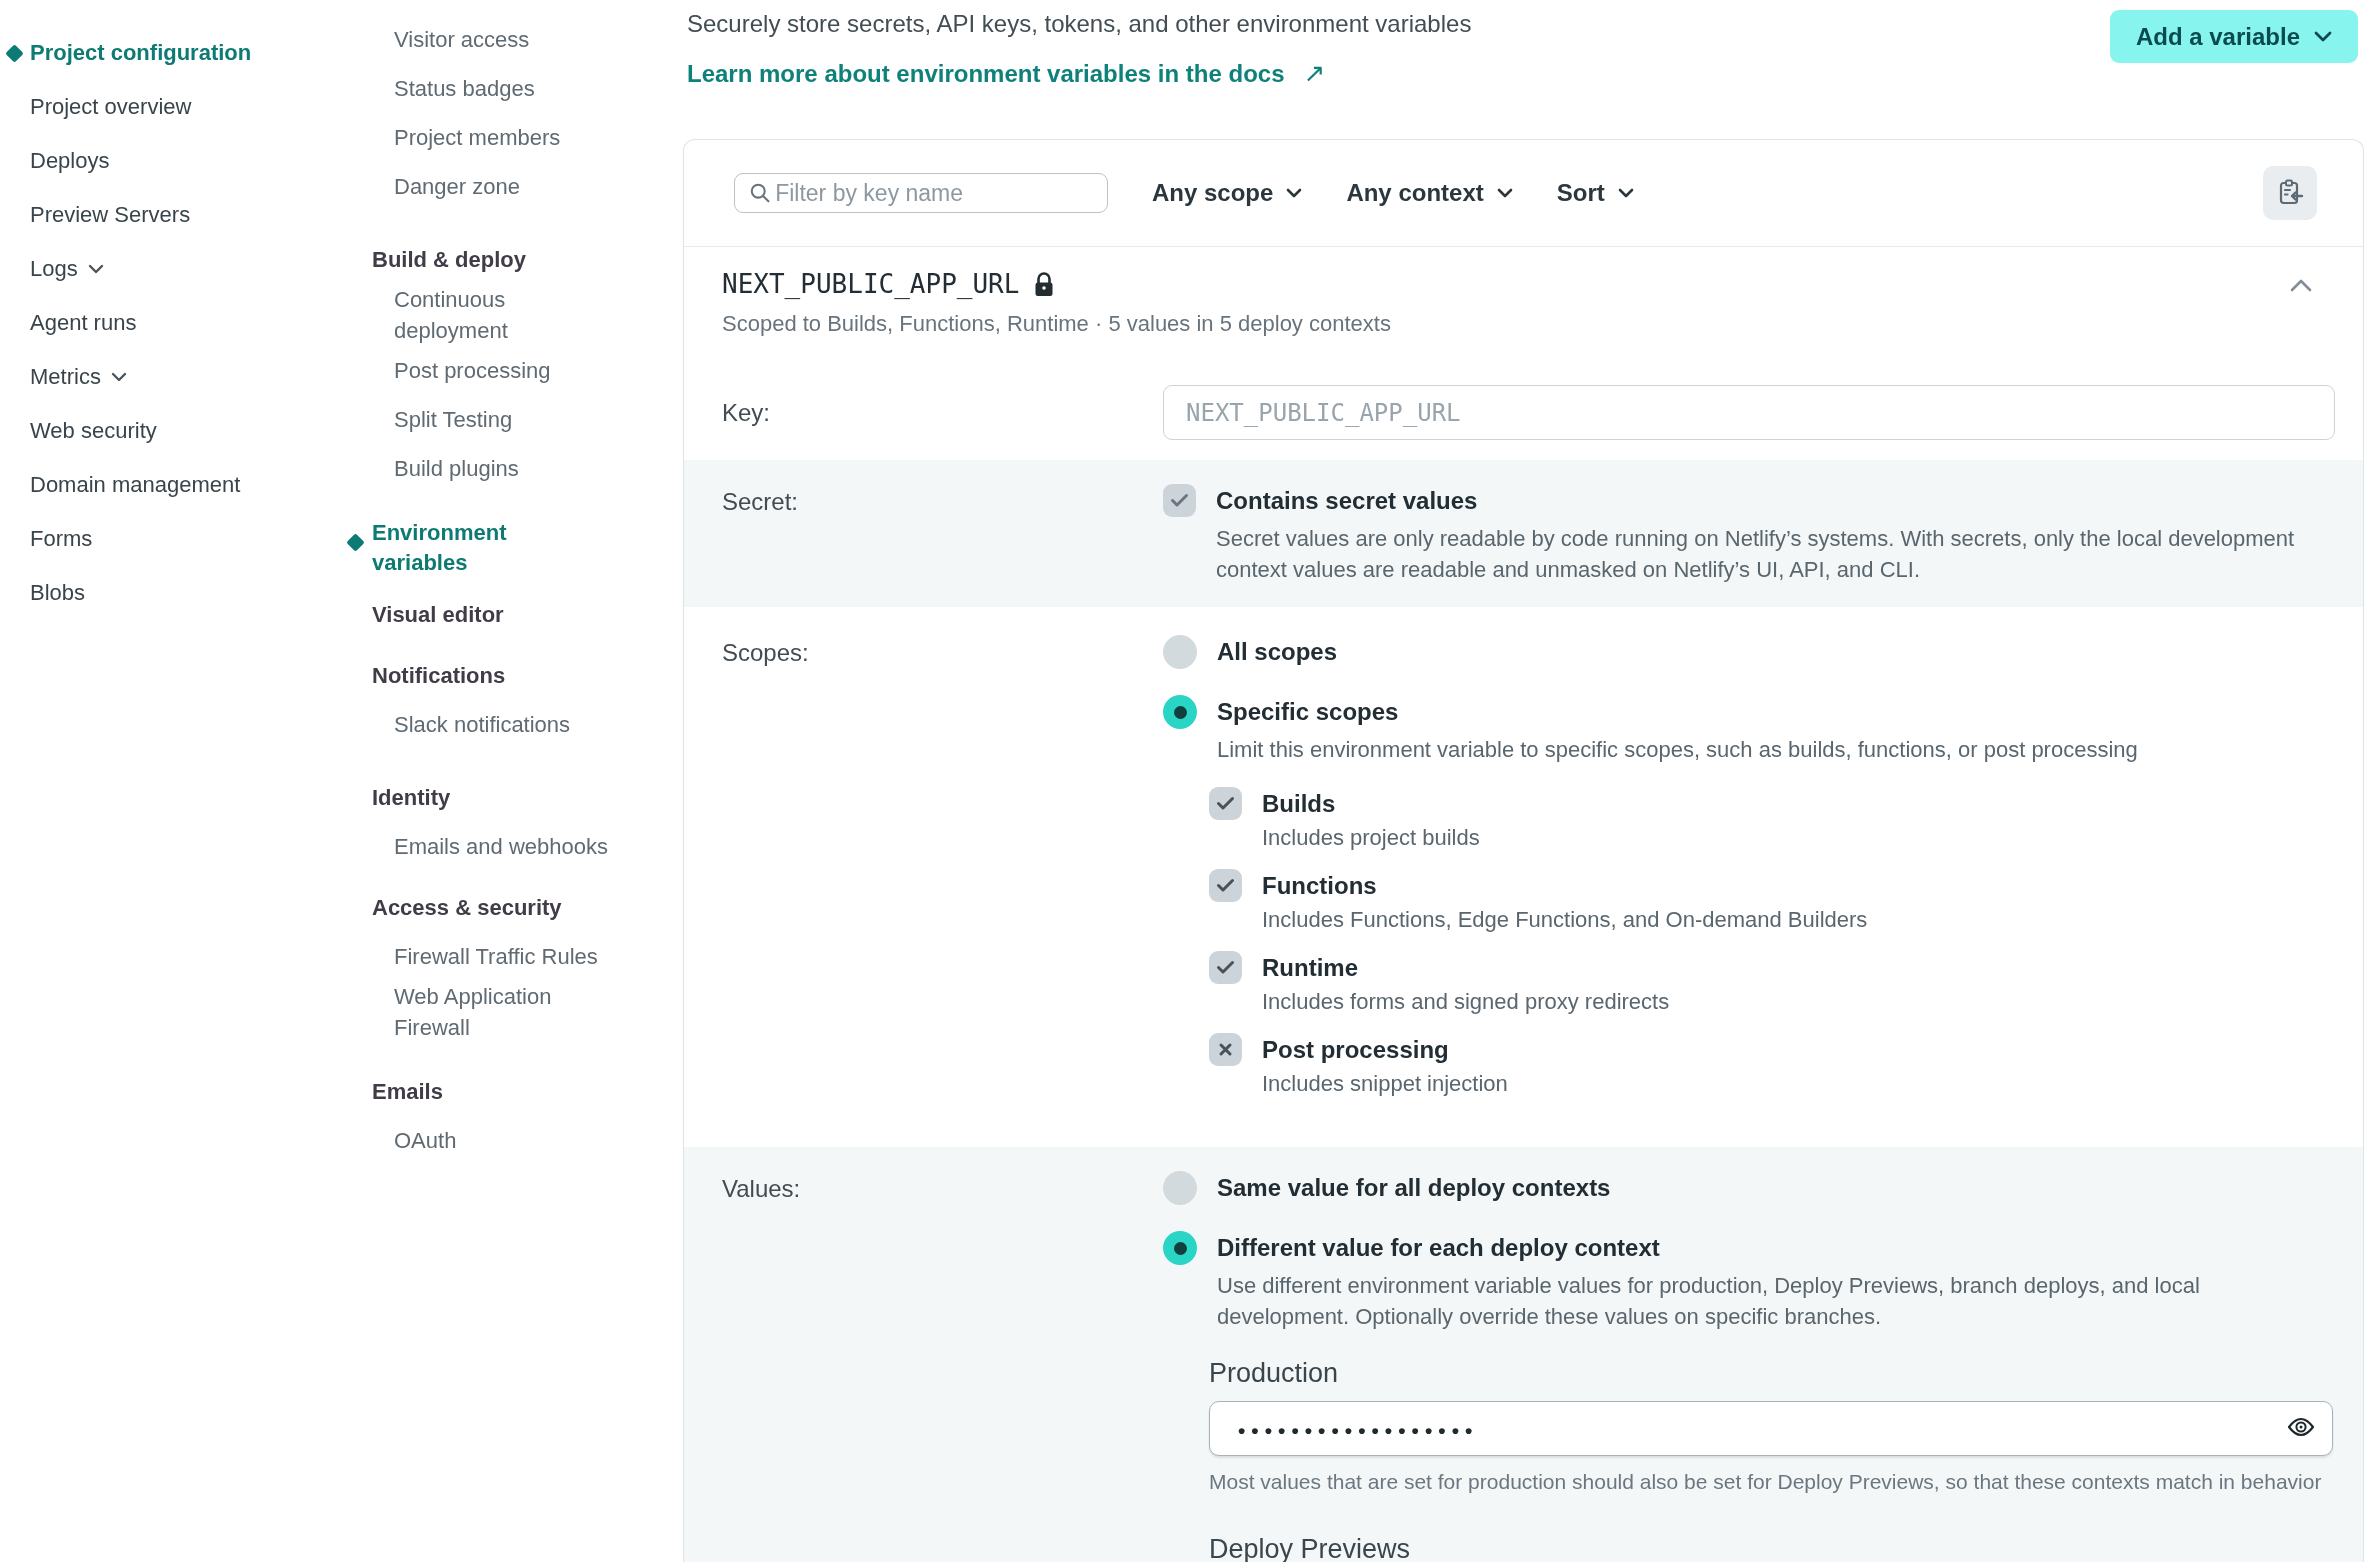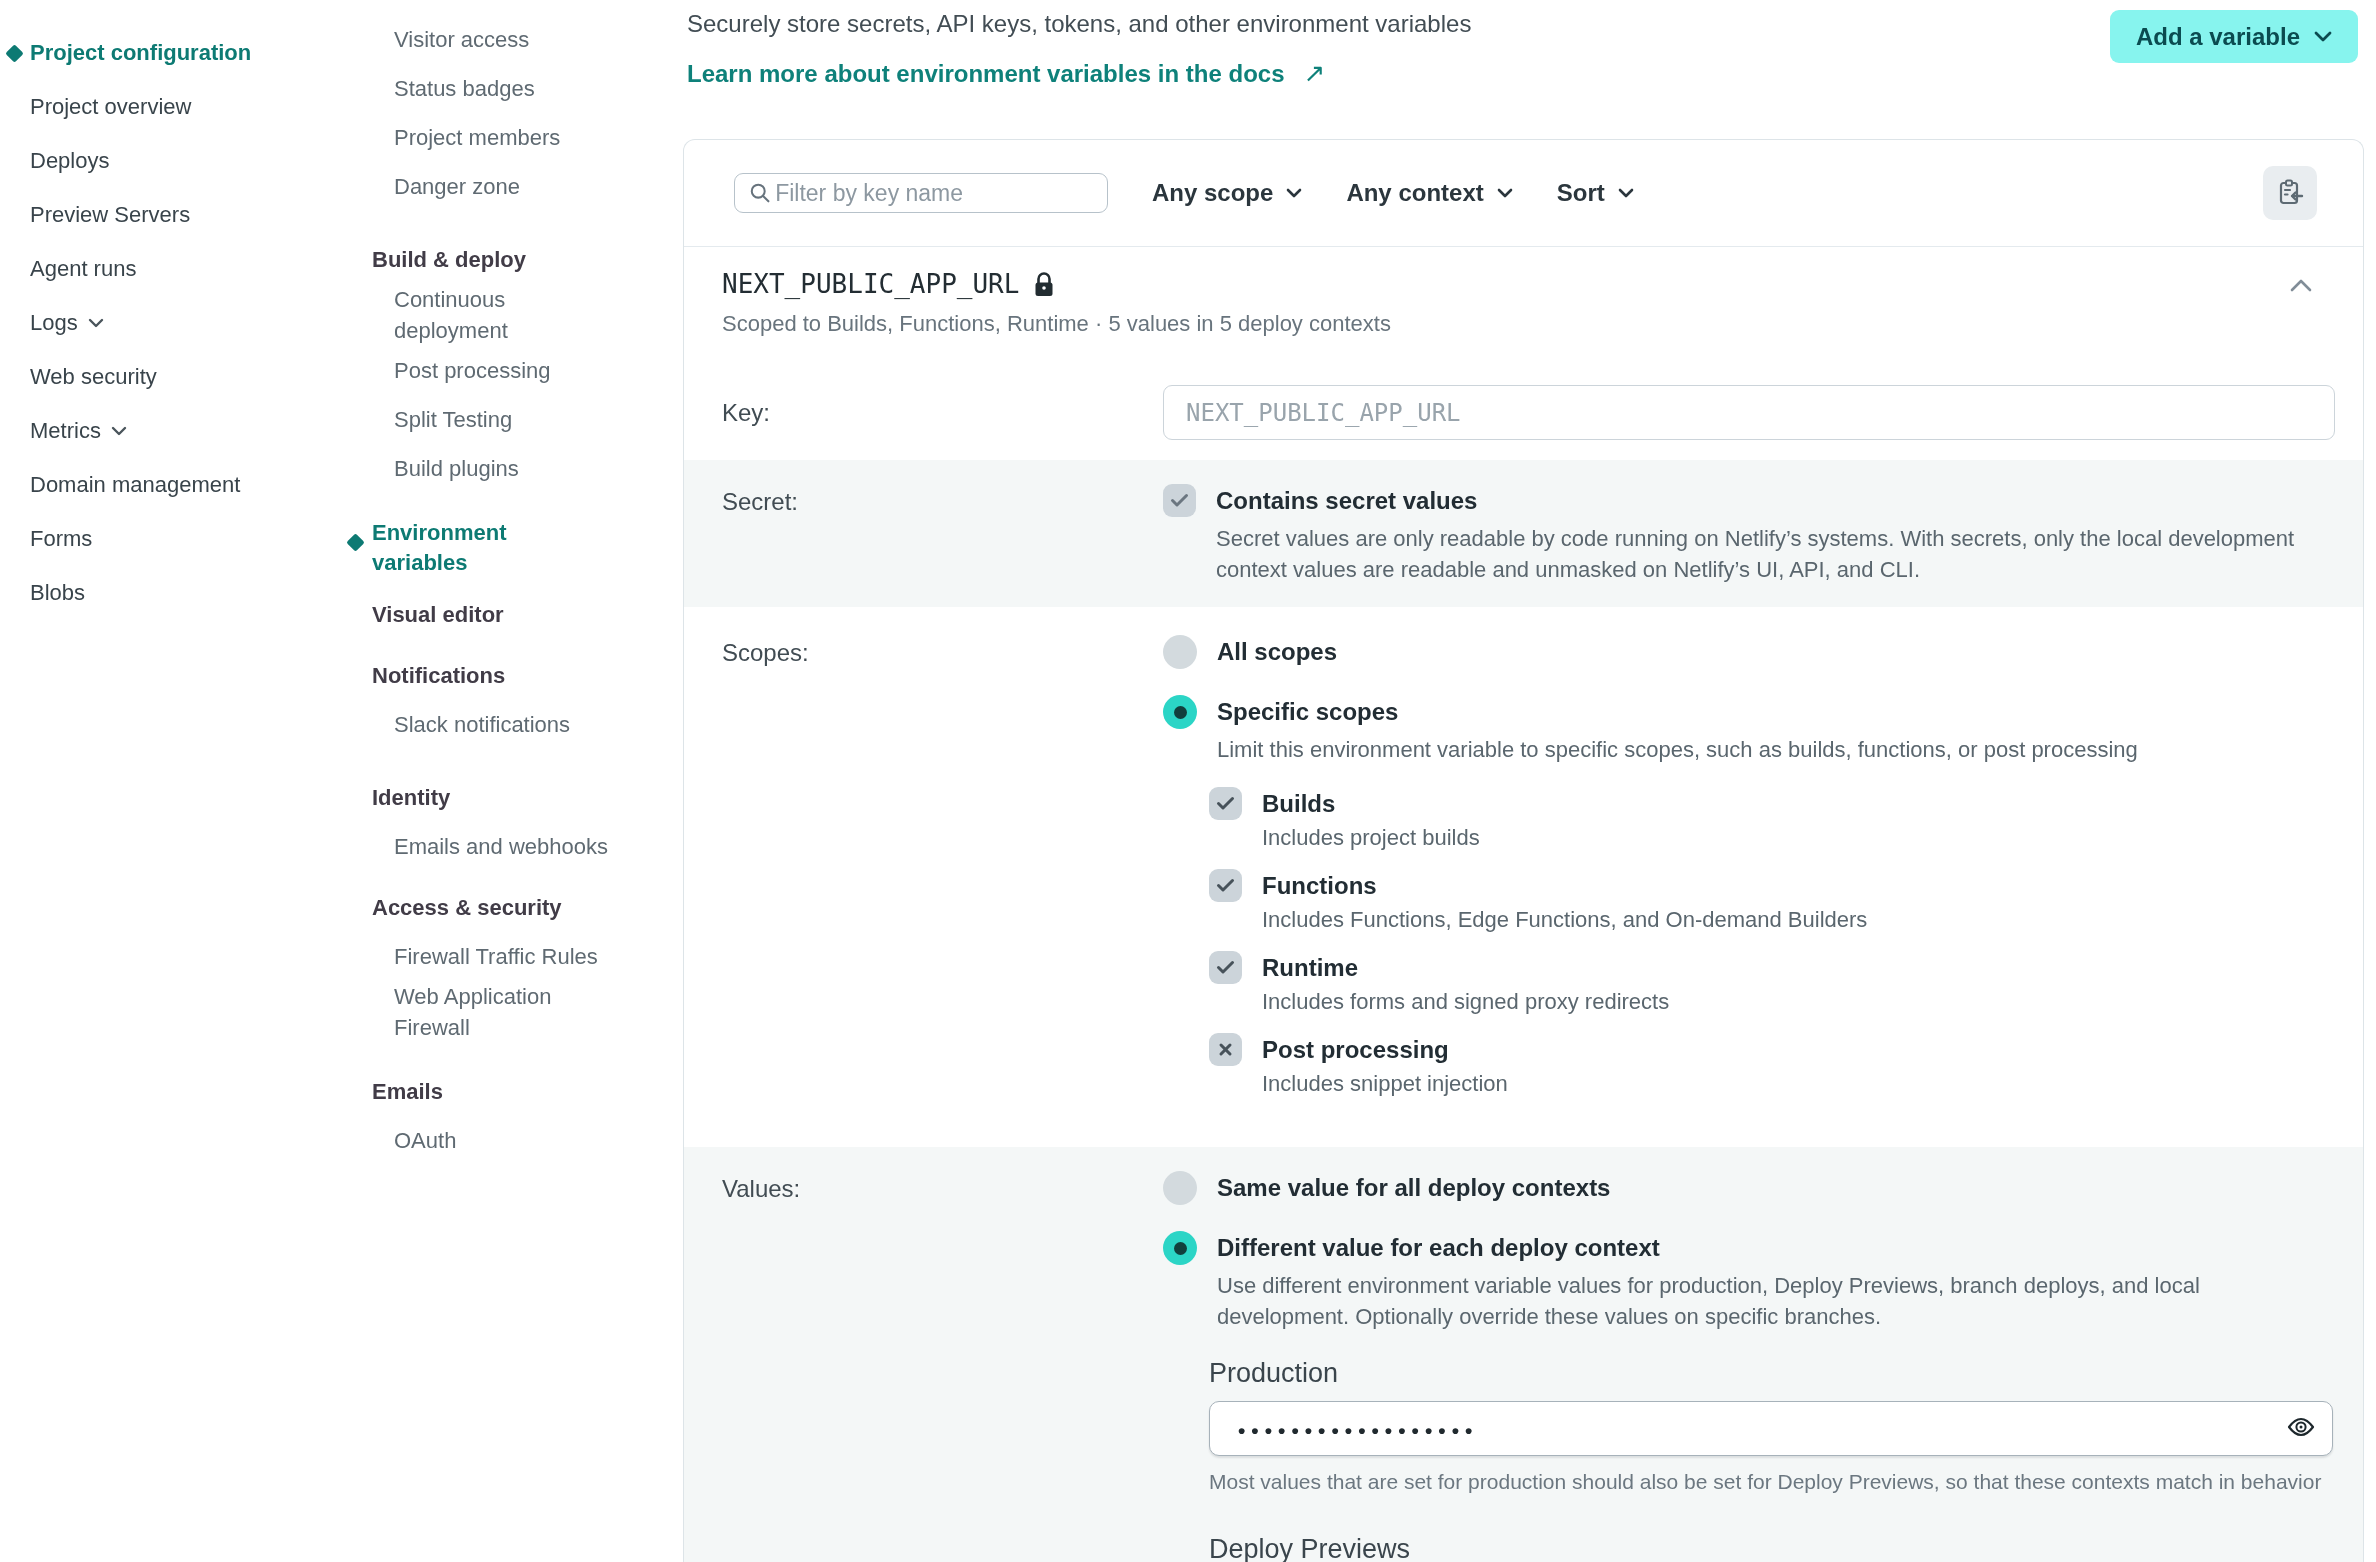--- a/index.html
+++ b/index.html
@@ -114,37 +114,37 @@
   <div class="s1-item">
       <span>Project overview</span>
     </div>
   <div class="s1-item">
       <span>Deploys</span>
     </div>
   <div class="s1-item">
       <span>Preview Servers</span>
     </div>
   <div class="s1-item">
-      <span>Agent runs</span>
-    </div>
-  <div class="s1-item">
     <span>Logs</span>
     <svg class="chev" width="16" height="10" viewBox="0 0 16 10">
         <polyline points="2,2 8,8 14,2" fill="none" stroke="#4a555c" stroke-width="2.4" stroke-linecap="round" stroke-linejoin="round"></polyline>
       </svg>
   </div>
   <div class="s1-item">
-      <span>Web security</span>
+      <span>Agent runs</span>
     </div>
   <div class="s1-item">
     <span>Metrics</span>
     <svg class="chev" width="16" height="10" viewBox="0 0 16 10">
         <polyline points="2,2 8,8 14,2" fill="none" stroke="#4a555c" stroke-width="2.4" stroke-linecap="round" stroke-linejoin="round"></polyline>
       </svg>
   </div>
+  <div class="s1-item">
+      <span>Web security</span>
+    </div>
   <div class="s1-item">
       <span>Domain management</span>
     </div>
   <div class="s1-item">
       <span>Forms</span>
     </div>
   <div class="s1-item">
       <span>Blobs</span>
     </div>
 </nav>

